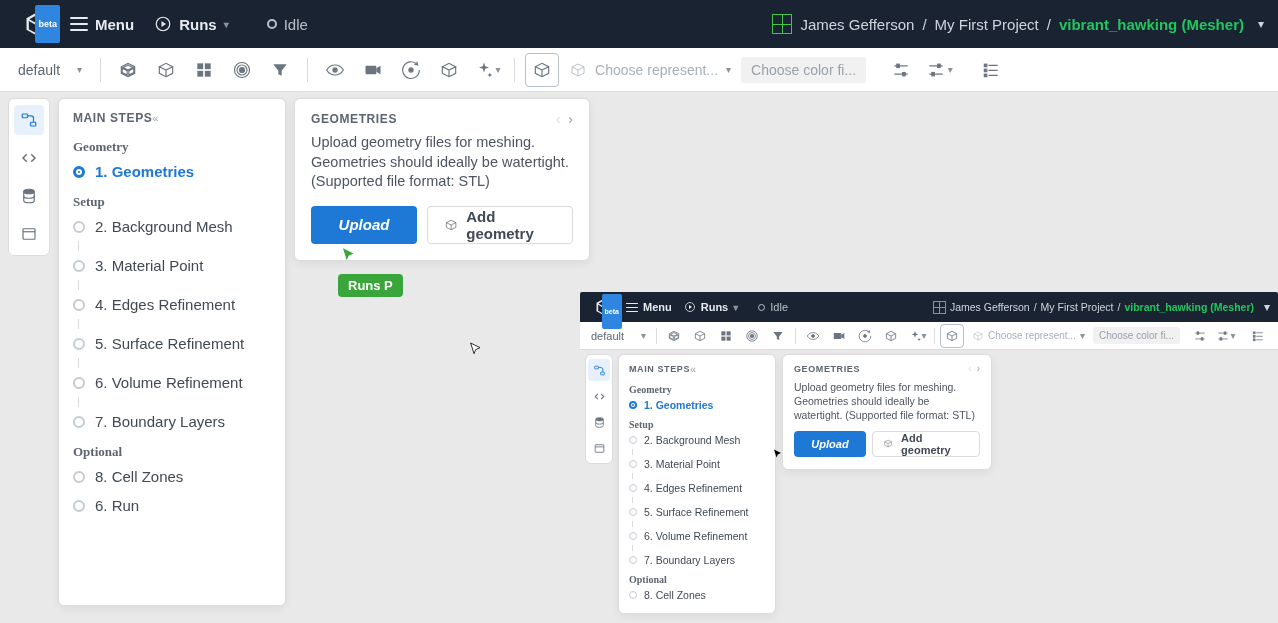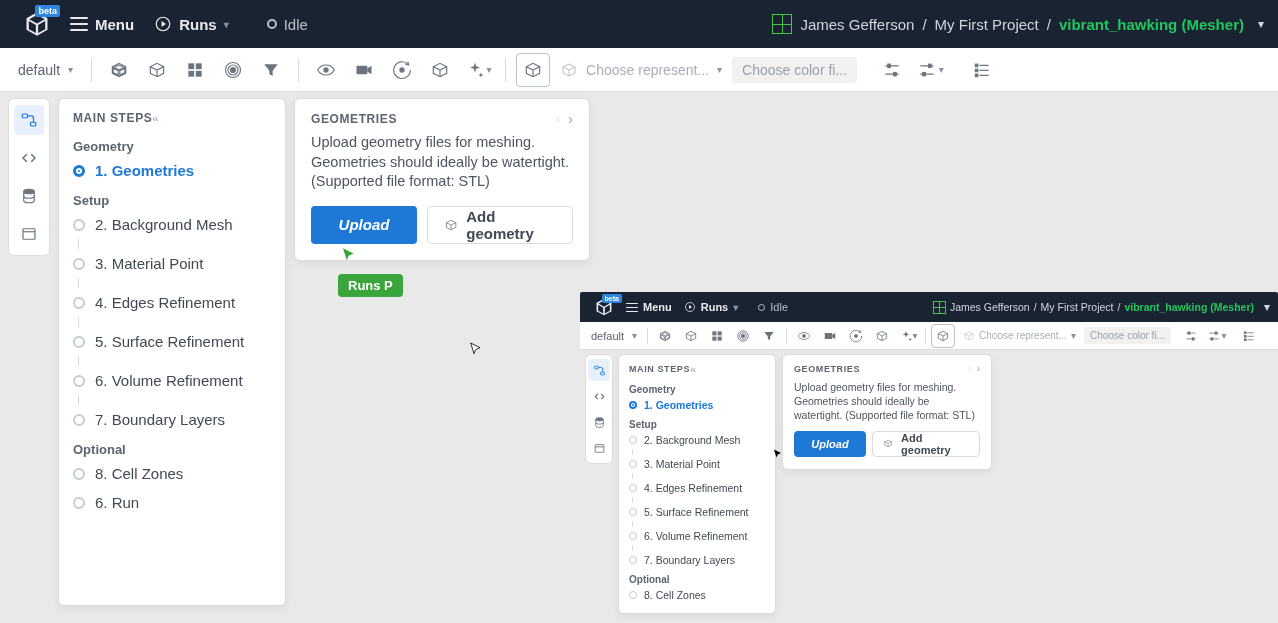--- a/index.html
+++ b/index.html
@@ -15,60 +15,60 @@
     --green:#3aa53a;
     --orange:#e85c0f;
     --beta:#2f86e0;
   }
   *{box-sizing:border-box;font-family:"Segoe UI",Arial,sans-serif;}
   html,body{margin:0;padding:0;width:1278px;height:623px;overflow:hidden;background:var(--grey-bg);}
   
   .topnav{height:48px;background:var(--navy);color:#e6e9ee;display:flex;align-items:center;padding:0 14px;position:relative;}
   .logo-wrap{position:relative;width:46px;height:46px;display:flex;align-items:center;justify-content:center;}
   .logo-cube{width:28px;height:28px;fill:#e6e9ee;}
-  .beta-badge{position:absolute;top:4px;right:0;background:var(--beta);color:#fff;font-size:9px;padding:1px 3px;border-radius:2px;font-weight:600;}
+  .beta-badge{position:absolute;top:4px;right:0;background:var(--beta);color:#fff;font-size:9px;padding:14px 3px;border-radius:2px;font-weight:600;}
   .nav-btn{display:flex;align-items:center;gap:7px;padding:6px 10px;font-size:15px;font-weight:600;color:#e6e9ee;cursor:pointer;border-radius:4px;}
   .nav-btn.idle{font-weight:500;color:#b9c0c9;}
   .nav-btn svg,.nav-btn .glyph{width:18px;height:18px;flex:none;}
   .breadcrumb{margin-left:auto;display:flex;align-items:center;gap:8px;font-size:15px;}
   .breadcrumb .bc-seg{color:#cfd5dd;}
   .breadcrumb .bc-strong{font-weight:700;color:#22c55e;}
   .breadcrumb .carret{color:#cfd5dd;font-size:12px;margin-left:6px;}
   .sheet-icon{width:20px;height:20px;border:1px solid #46c24a;display:inline-block;position:relative;}
   .sheet-icon::before,.sheet-icon::after{content:"";position:absolute;background:#46c24a;}
   .sheet-icon::before{left:50%;top:0;width:1px;height:100%;}
   .sheet-icon::after{top:50%;left:0;height:1px;width:100%;}
   .hamburger{width:18px;height:14px;position:relative;display:inline-block;}
   .hamburger span{position:absolute;left:0;width:100%;height:2px;background:#e6e9ee;border-radius:1px;}
   .hamburger span:nth-child(1){top:0;}
   .hamburger span:nth-child(2){top:6px;}
   .hamburger span:nth-child(3){top:12px;}
   .idle-dot{width:10px;height:10px;border:2px solid #b9c0c9;border-radius:50%;display:inline-block;}
   
   .toolbar{height:44px;background:#fff;border-bottom:1px solid var(--grey-border);display:flex;align-items:center;padding:0 10px;gap:4px;}
-  .tb-sel{display:flex;align-items:center;gap:8px;font-size:14px;color:var(--grey-text);padding:4px 8px;cursor:pointer;}
+  .tb-sel{display:flex;align-items:center;gap:17px;font-size:14px;color:var(--grey-text);padding:4px 8px;cursor:pointer;}
   .tb-div{width:1px;height:24px;background:var(--grey-border);margin:0 6px;}
   .tb-ico{width:34px;height:34px;display:flex;align-items:center;justify-content:center;color:#6b7580;cursor:pointer;border-radius:4px;}
   .tb-ico svg{width:20px;height:20px;stroke:#6b7580;fill:none;stroke-width:1.4;}
   .tb-ico.boxed{border:1px solid #b8c0c9;border-radius:4px;}
   .tb-text{display:flex;align-items:center;gap:8px;color:#a7afb8;font-size:14px;padding:0 6px;}
   .tb-input-fake{background:#f1f1f1;color:#9aa1aa;font-size:14px;padding:5px 10px;border-radius:3px;min-width:106px;}
   .caret-sm{font-size:10px;color:#8a929c;}
   
   .stage{position:absolute;top:92px;left:0;right:0;bottom:0;}
   .left-rail{position:absolute;left:8px;top:6px;width:42px;background:#fff;border:1px solid var(--grey-border);border-radius:6px;padding:6px 0;display:flex;flex-direction:column;align-items:center;gap:8px;}
   .rail-btn{width:30px;height:30px;display:flex;align-items:center;justify-content:center;border-radius:4px;color:#6b7580;cursor:pointer;}
   .rail-btn.active{background:#e8f1fb;color:var(--blue);}
   .rail-btn svg{width:18px;height:18px;stroke:currentColor;fill:none;stroke-width:1.6;}
   .panel{position:absolute;background:#fff;border:1px solid var(--grey-border);border-radius:6px;box-shadow:0 3px 10px rgba(0,0,0,.06);}
   .steps-panel{left:58px;top:6px;width:228px;height:508px;padding:12px 0 12px 0;overflow:hidden;}
   .steps-head{display:flex;align-items:center;justify-content:flex-start;padding:0 14px 6px;}
   .steps-head h4{margin:0;font-size:12px;font-weight:700;letter-spacing:.6px;color:#5c6570;}
   .collapse-caret{font-size:11px;color:#9aa1aa;cursor:pointer;}
-  .sec-label{font-size:13px;font-weight:600;color:#5c6570;padding:8px 14px 2px;}
+  .sec-label{font-size:13px;font-weight:600;color:#5c6570;padding:8px 14px 2px;font-family:Liberation Serif, serif;}
   .step-item{display:flex;align-items:center;gap:10px;padding:6px 14px;font-size:15px;color:#414953;cursor:pointer;}
   .step-item .dot{width:12px;height:12px;border-radius:50%;border:2px solid #c4cbd3;flex:none;}
   .step-item.active{color:var(--blue);font-weight:700;}
   .step-item.active .dot{border:3px solid var(--blue);background:#fff;position:relative;}
   .step-item.active .dot::after{content:"";position:absolute;inset:2px;border-radius:50%;background:var(--blue);}
   .step-line{width:1px;height:10px;background:#d6dbe1;margin-left:19px;}
   .geo-panel{left:294px;top:6px;width:296px;padding:12px 16px 16px;}
   .geo-head{display:flex;align-items:center;justify-content:space-between;}
   .geo-head h4{margin:0;font-size:12px;font-weight:700;letter-spacing:.6px;color:#5c6570;}
   .geo-arrows{display:flex;gap:8px;color:#9aa1aa;font-size:14px;}

